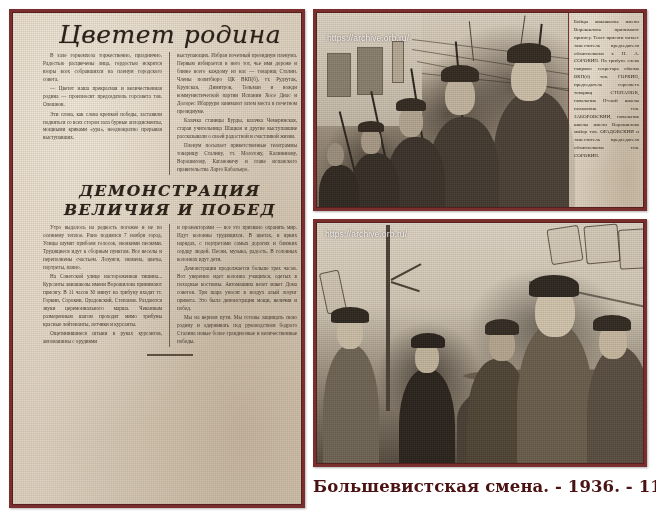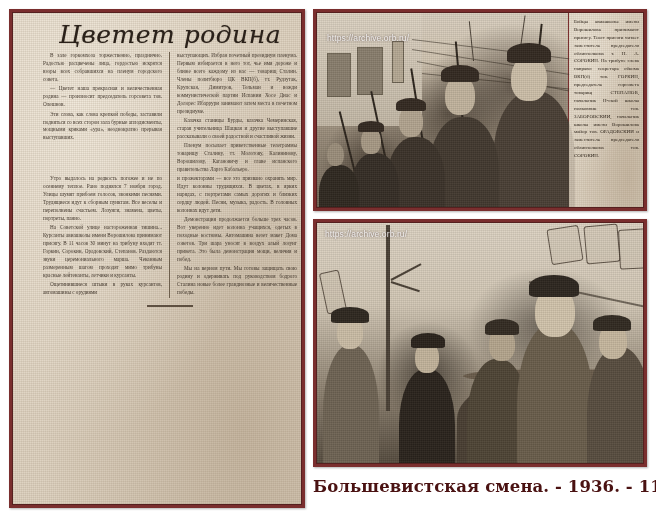--- a/index.html
+++ b/index.html
@@ -133,20 +133,24 @@
             <p class="para">— Цветет наша прекрасная и величественная родина — произносит председатель горсовета тов. Олешнов.</p>
             <p class="para">Эти слова, как слова крепкой победы, заставили подняться со всех сторон зала бурные аплодисменты, мощными криками «ура», неоднократно прерывая выступавших.</p>
           </div>
           <div class="col c2">
             <p class="para noind">выступающих. Избран почетный президиум пленума. Первым избирается в него тот, чье имя дороже и ближе всего каждому из нас — товарищ Сталин. Члены политбюро ЦК ВКП(б), тт. Рудзутак, Крупская, Димитров, Тельман и вожди коммунистической партии Испании Хосе Диас и Долорес Ибаррури занимают затем места в почетном президиуме.</p>
             <p class="para">Казачка станицы Бурды, казачка Чемеринская, старая учительница Шацкая и другие выступавшие рассказывали о своей радостной и счастливой жизни.</p>
             <p class="para">Пленум посылает приветственные телеграммы товарищу Сталину, тт. Молотову, Калининову, Ворошилову, Кагановичу и главе испанского правительства Ларго Кабальеро.</p>
           </div>
         </div>
 
+        <div class="headline2">
+          <span>ДЕМОНСТРАЦИЯ</span><br>
+          <span>ВЕЛИЧИЯ И ПОБЕД</span>
+        </div>
 
         <div class="cols">
           <div class="col c1">
             <p class="para">Утро выдалось на редкость погожее и не по осеннему теплое. Рано поднялся 7 ноября город. Улицы шумят прибоем голосов, звонкими песнями. Трудящиеся идут к сборным пунктам. Все веселы и переполнены счастьем. Лозунги, знамена, цветы, портреты, панно.</p>
             <p class="para">На Советской улице настороженная тишина... Курсанты авиашколы имени Ворошилова принимают присягу. В 11 часов 30 минут на трибуну входят тт. Горкин, Сорокин, Орадовский, Степанов. Раздаются звуки церемониального марша. Чеканным размеренным шагом проходят мимо трибуны красные лейтенанты, летчики и курсанты.</p>
             <p class="para">Ощетинившиеся штыки в руках курсантов, автомашины с орудиями</p>
           </div>
           <div class="col c2">
             <p class="para noind">и прожекторами — все это призвано охранять мир. Идут колонны трудящихся. В цветах, в ярких нарядах, с портретами самых дорогих и близких сердцу людей. Песни, музыка, радость. В головных колоннах идут дети.</p>
             <p class="para">Демонстрация продолжается больше трех часов. Вот уверенно идет колонна учащихся, одетых в походные костюмы. Автомашина везет макет Дома советов. Три шара уносят в воздух алый лозунг привета. Это была демонстрация мощи, величия и побед.</p>

